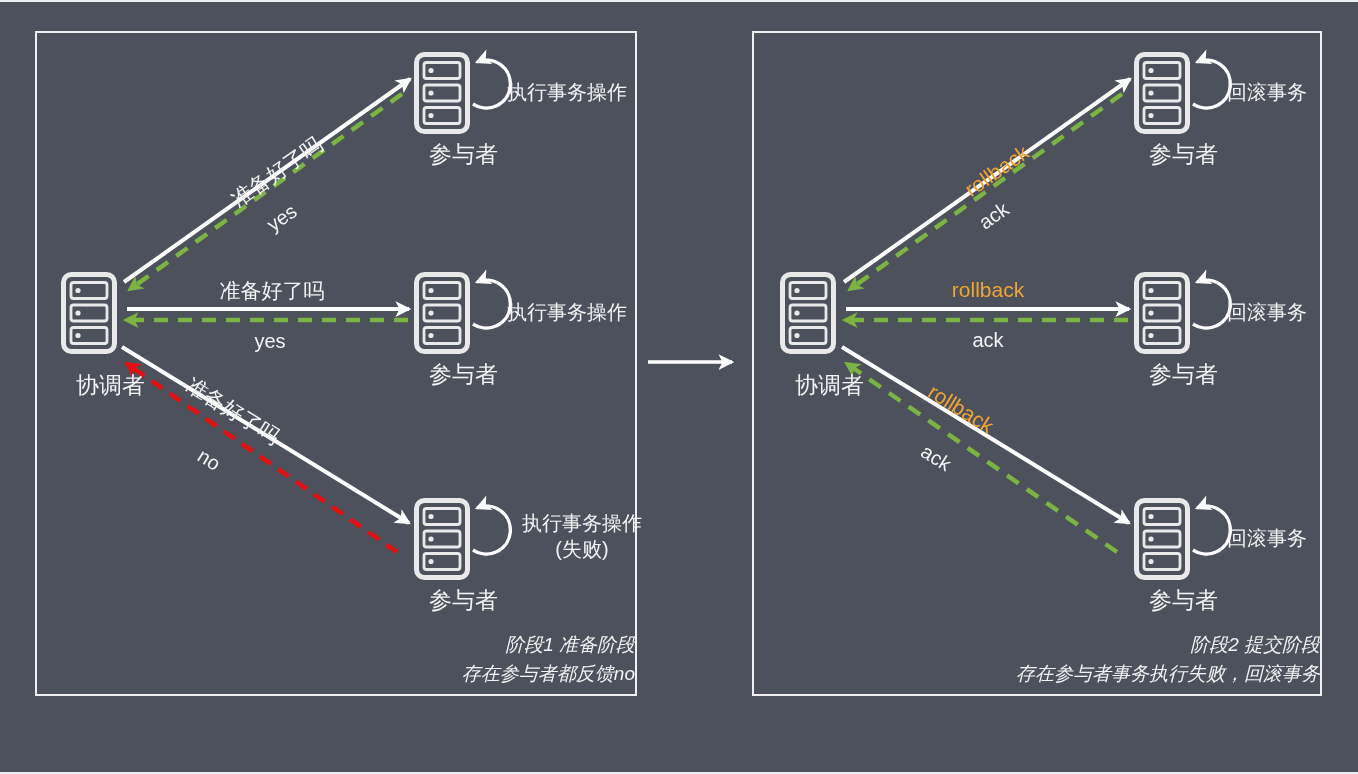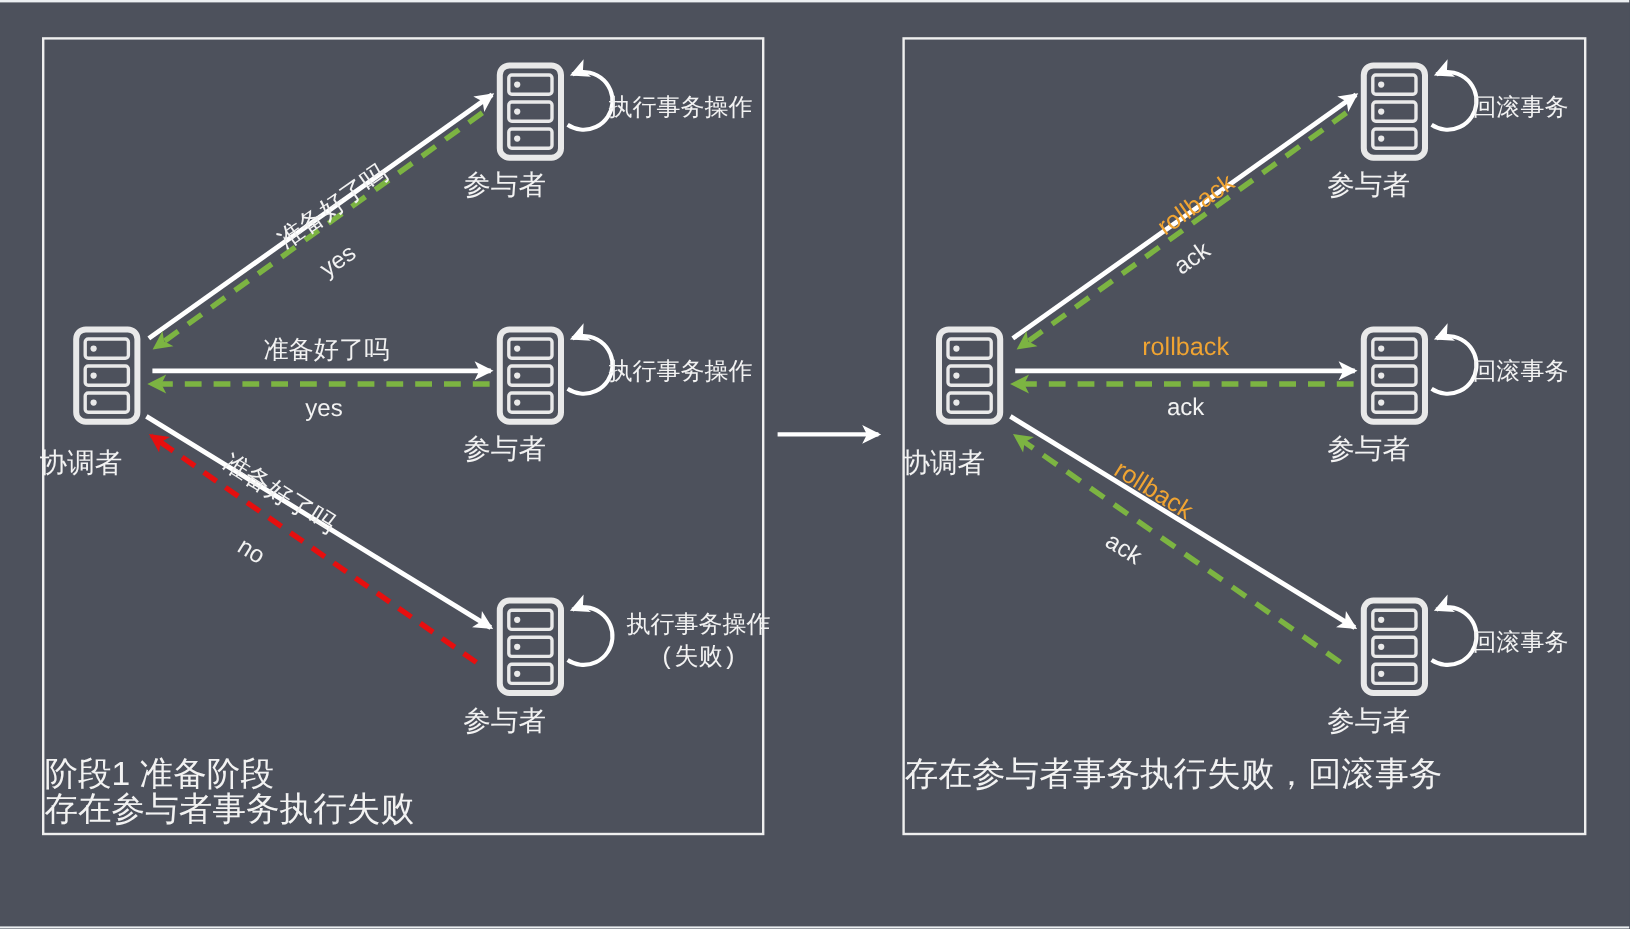--- a/index.html
+++ b/index.html
@@ -18,31 +18,31 @@
   .panel.p2 { left:752px; top:31px; width:570px; height:665px; }
 
   svg.layer { position:absolute; left:0; top:0; overflow:visible; }
 
   line.req { stroke:#ffffff; stroke-width:4; }
   line.res { stroke-width:4.5; fill:none; }
   line.ok   { stroke:#7cb442; stroke-dasharray:14 10; }
   line.fail { stroke:#e60f0f; stroke-dasharray:13 9; }
 
   .lbl { position:absolute; white-space:nowrap; }
-  .name { font-size:23px; text-align:left; }
+  .name { font-size:23px; text-align:right; }
   .msg {
     position:absolute; white-space:nowrap; font-size:21px;
     transform:translate(-50%,-50%) rotate(var(--r,0deg));
   }
   .msg.resp { font-size:20px; }
   .msg.rollback { color:#f0a432; }
-  .action { position:absolute; font-size:20px; line-height:26px; white-space:nowrap;font-family:Liberation Mono, monospace; }
+  .action { position:absolute; font-size:20px; line-height:26px; white-space:nowrap; }
   .action.two { text-align:center; white-space:normal; }
-  .caption { position:absolute; left:0; top:597px; width:100%; text-align:left;
-             font-size:28px; line-height:29px; }
+  .caption { position:absolute; left:0; top:597px; width:100%; text-align:right;
+             font-size:19px; line-height:29px;font-style:italic; }
   .footer { position:absolute; left:0; top:717px; width:100%; text-align:center;
             font-size:22px; }
   .midarrow { position:absolute; left:644px; top:346px; }
 </style>
 </head>
 <body>
 
 <div class="canvas">
   <div class="edge top"></div>
   <div class="edge bottom"></div>
@@ -123,21 +123,21 @@
 
     <div class="action" style="left:470px; top:46px;">执行事务操作</div>
     <div class="action" style="left:470px; top:266px;">执行事务操作</div>
     <div class="action two" style="left:466px; top:477px; width:158px;">
       <div>执行事务操作</div>
       <div>(失败)</div>
     </div>
 
     <div class="caption">
       <div>阶段1 准备阶段</div>
-      <div>存在参与者事务执行失败</div>
+      <div>存在参与者都反馈no</div>
     </div>
   </div>
 
   <svg class="midarrow" width="110" height="34">
     <line x1="4" y1="16" x2="88" y2="16" stroke="#ffffff" stroke-width="3.6" marker-end="url(#aw)"></line>
   </svg>
 
   <div class="panel p2">
     <svg class="layer" width="570" height="665">
 
@@ -184,17 +184,18 @@
     <div class="msg rollback" style="left:234px; top:257px;">rollback</div>
     <div class="msg resp" style="left:234px; top:307px;">ack</div>
     <div class="msg rollback" style="left:207px; top:376px; --r:32deg;">rollback</div>
     <div class="msg resp" style="left:182px; top:425px; --r:32deg;">ack</div>
 
     <div class="action" style="left:473px; top:46px;">回滚事务</div>
     <div class="action" style="left:473px; top:266px;">回滚事务</div>
     <div class="action" style="left:473px; top:492px;">回滚事务</div>
 
     <div class="caption">
+      <div>阶段2 提交阶段</div>
       <div>存在参与者事务执行失败，回滚事务</div>
     </div>
   </div>
 
 </div>
 
 </body></html>

